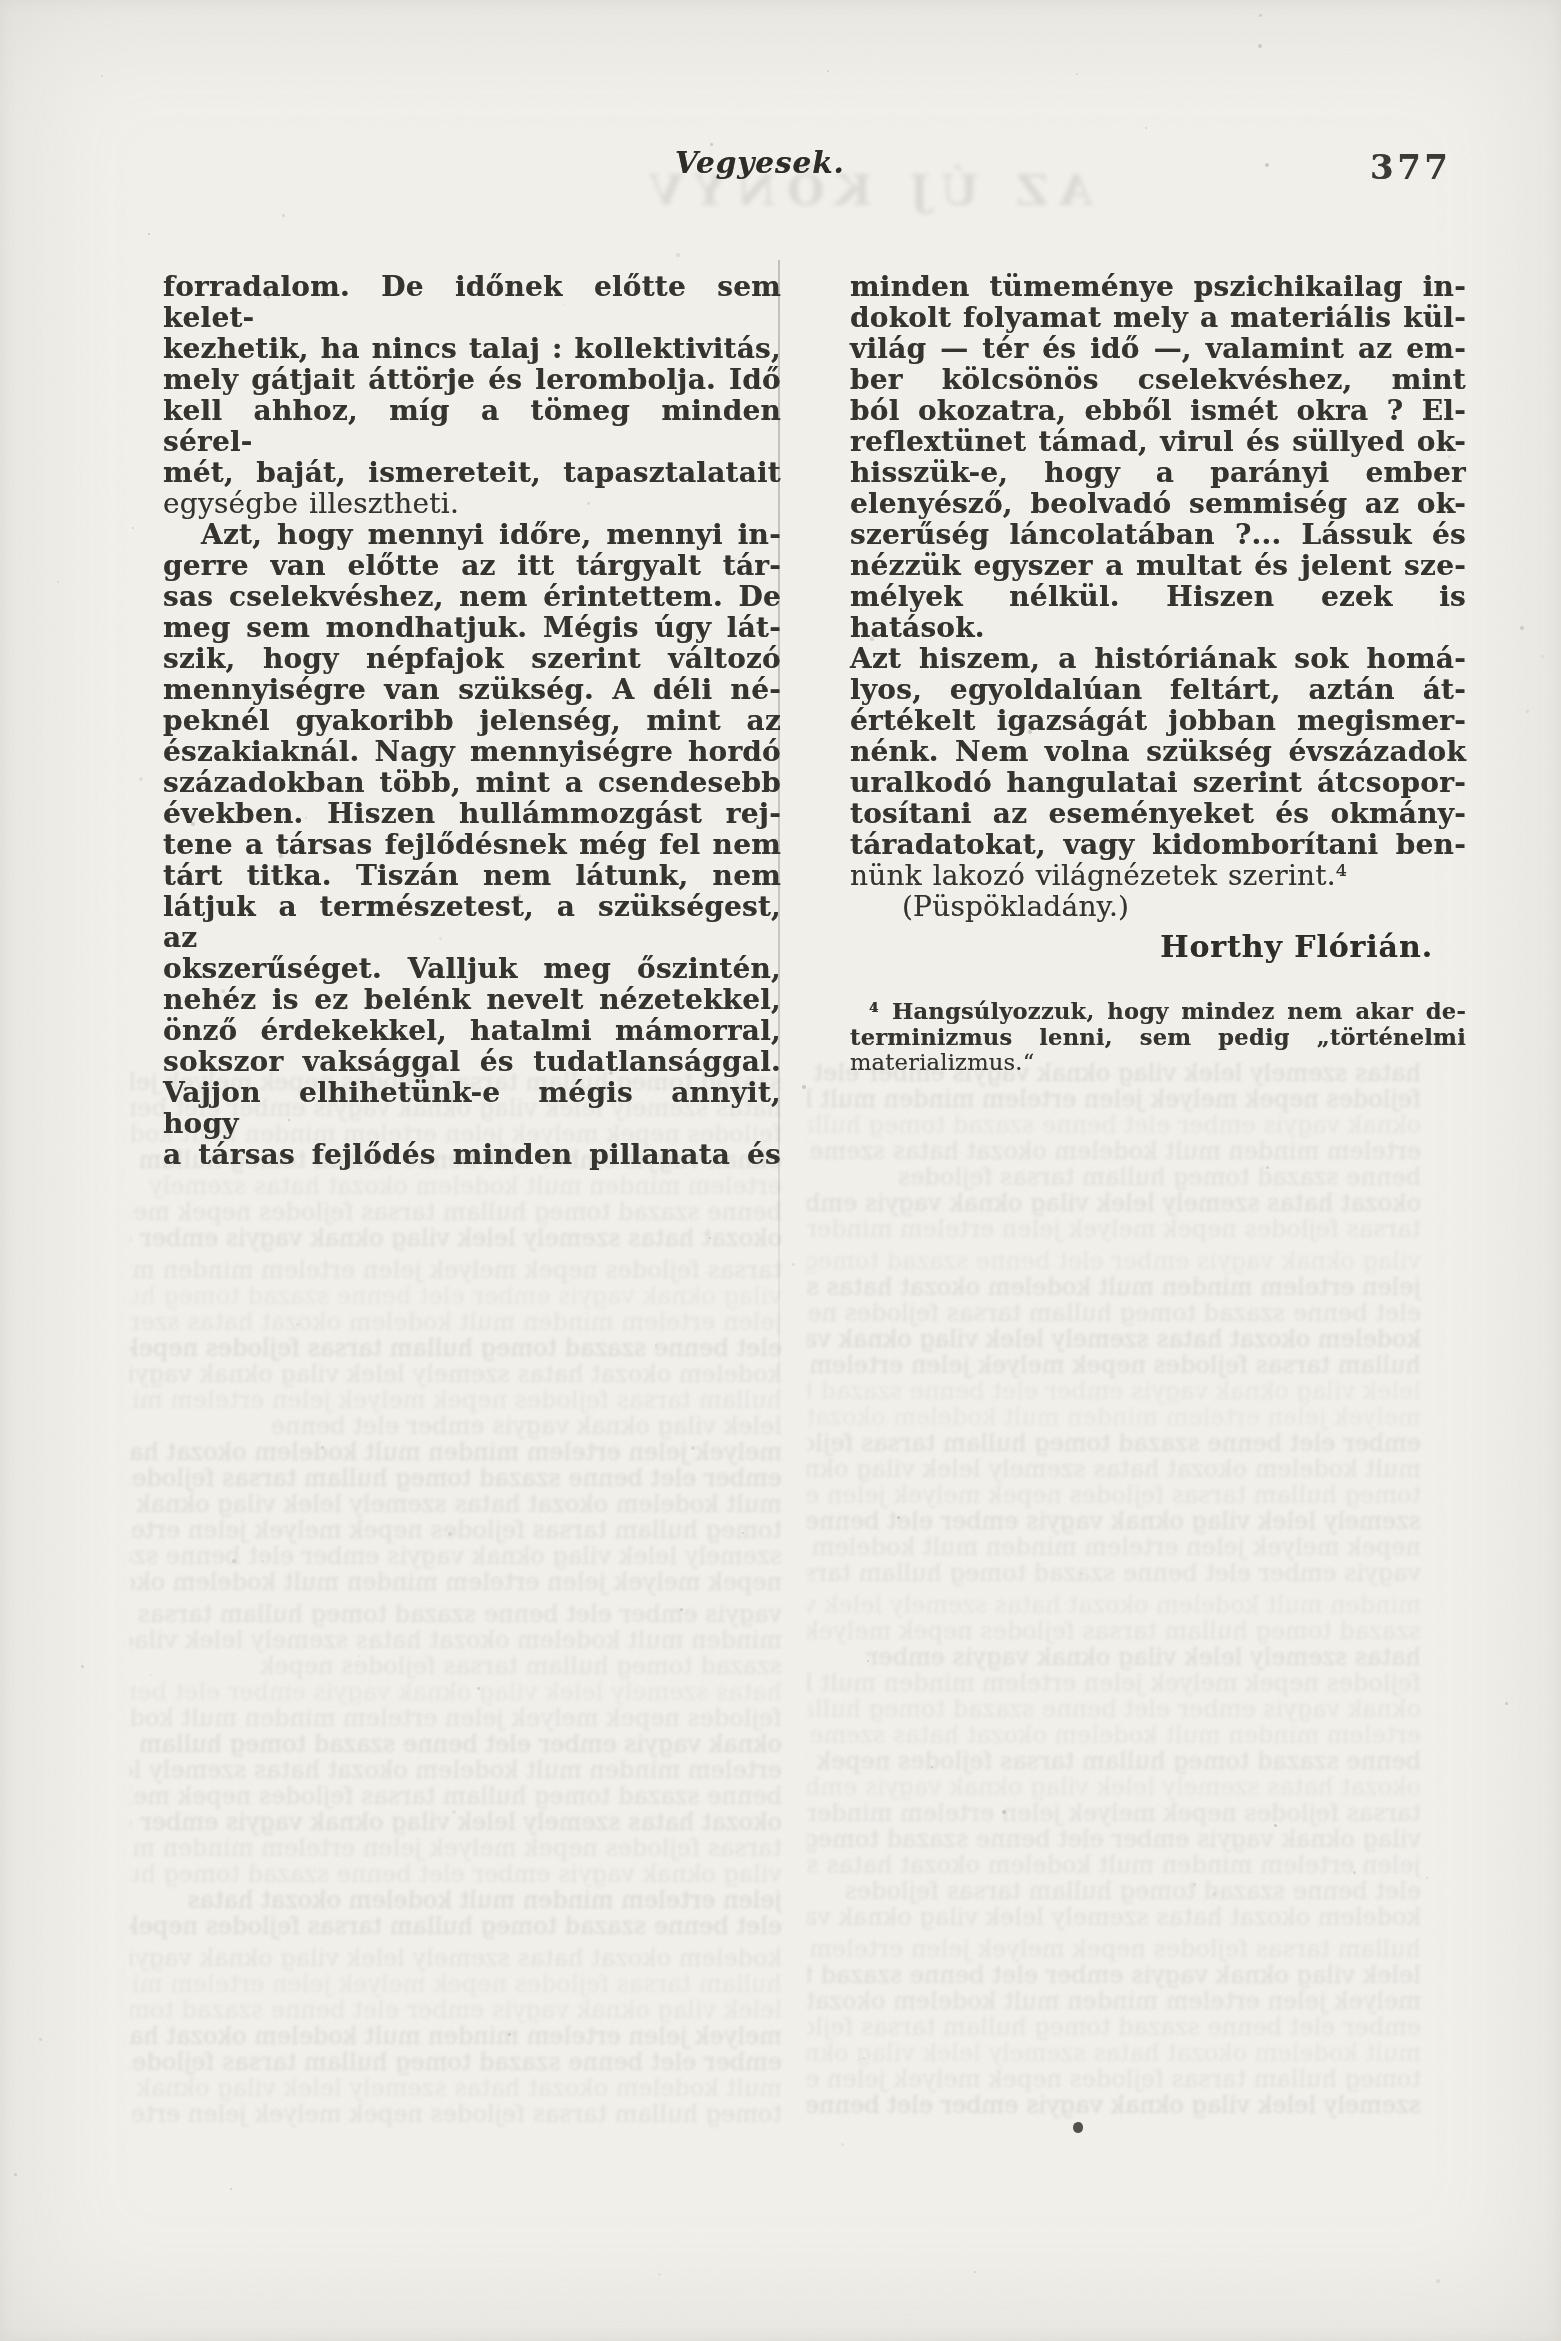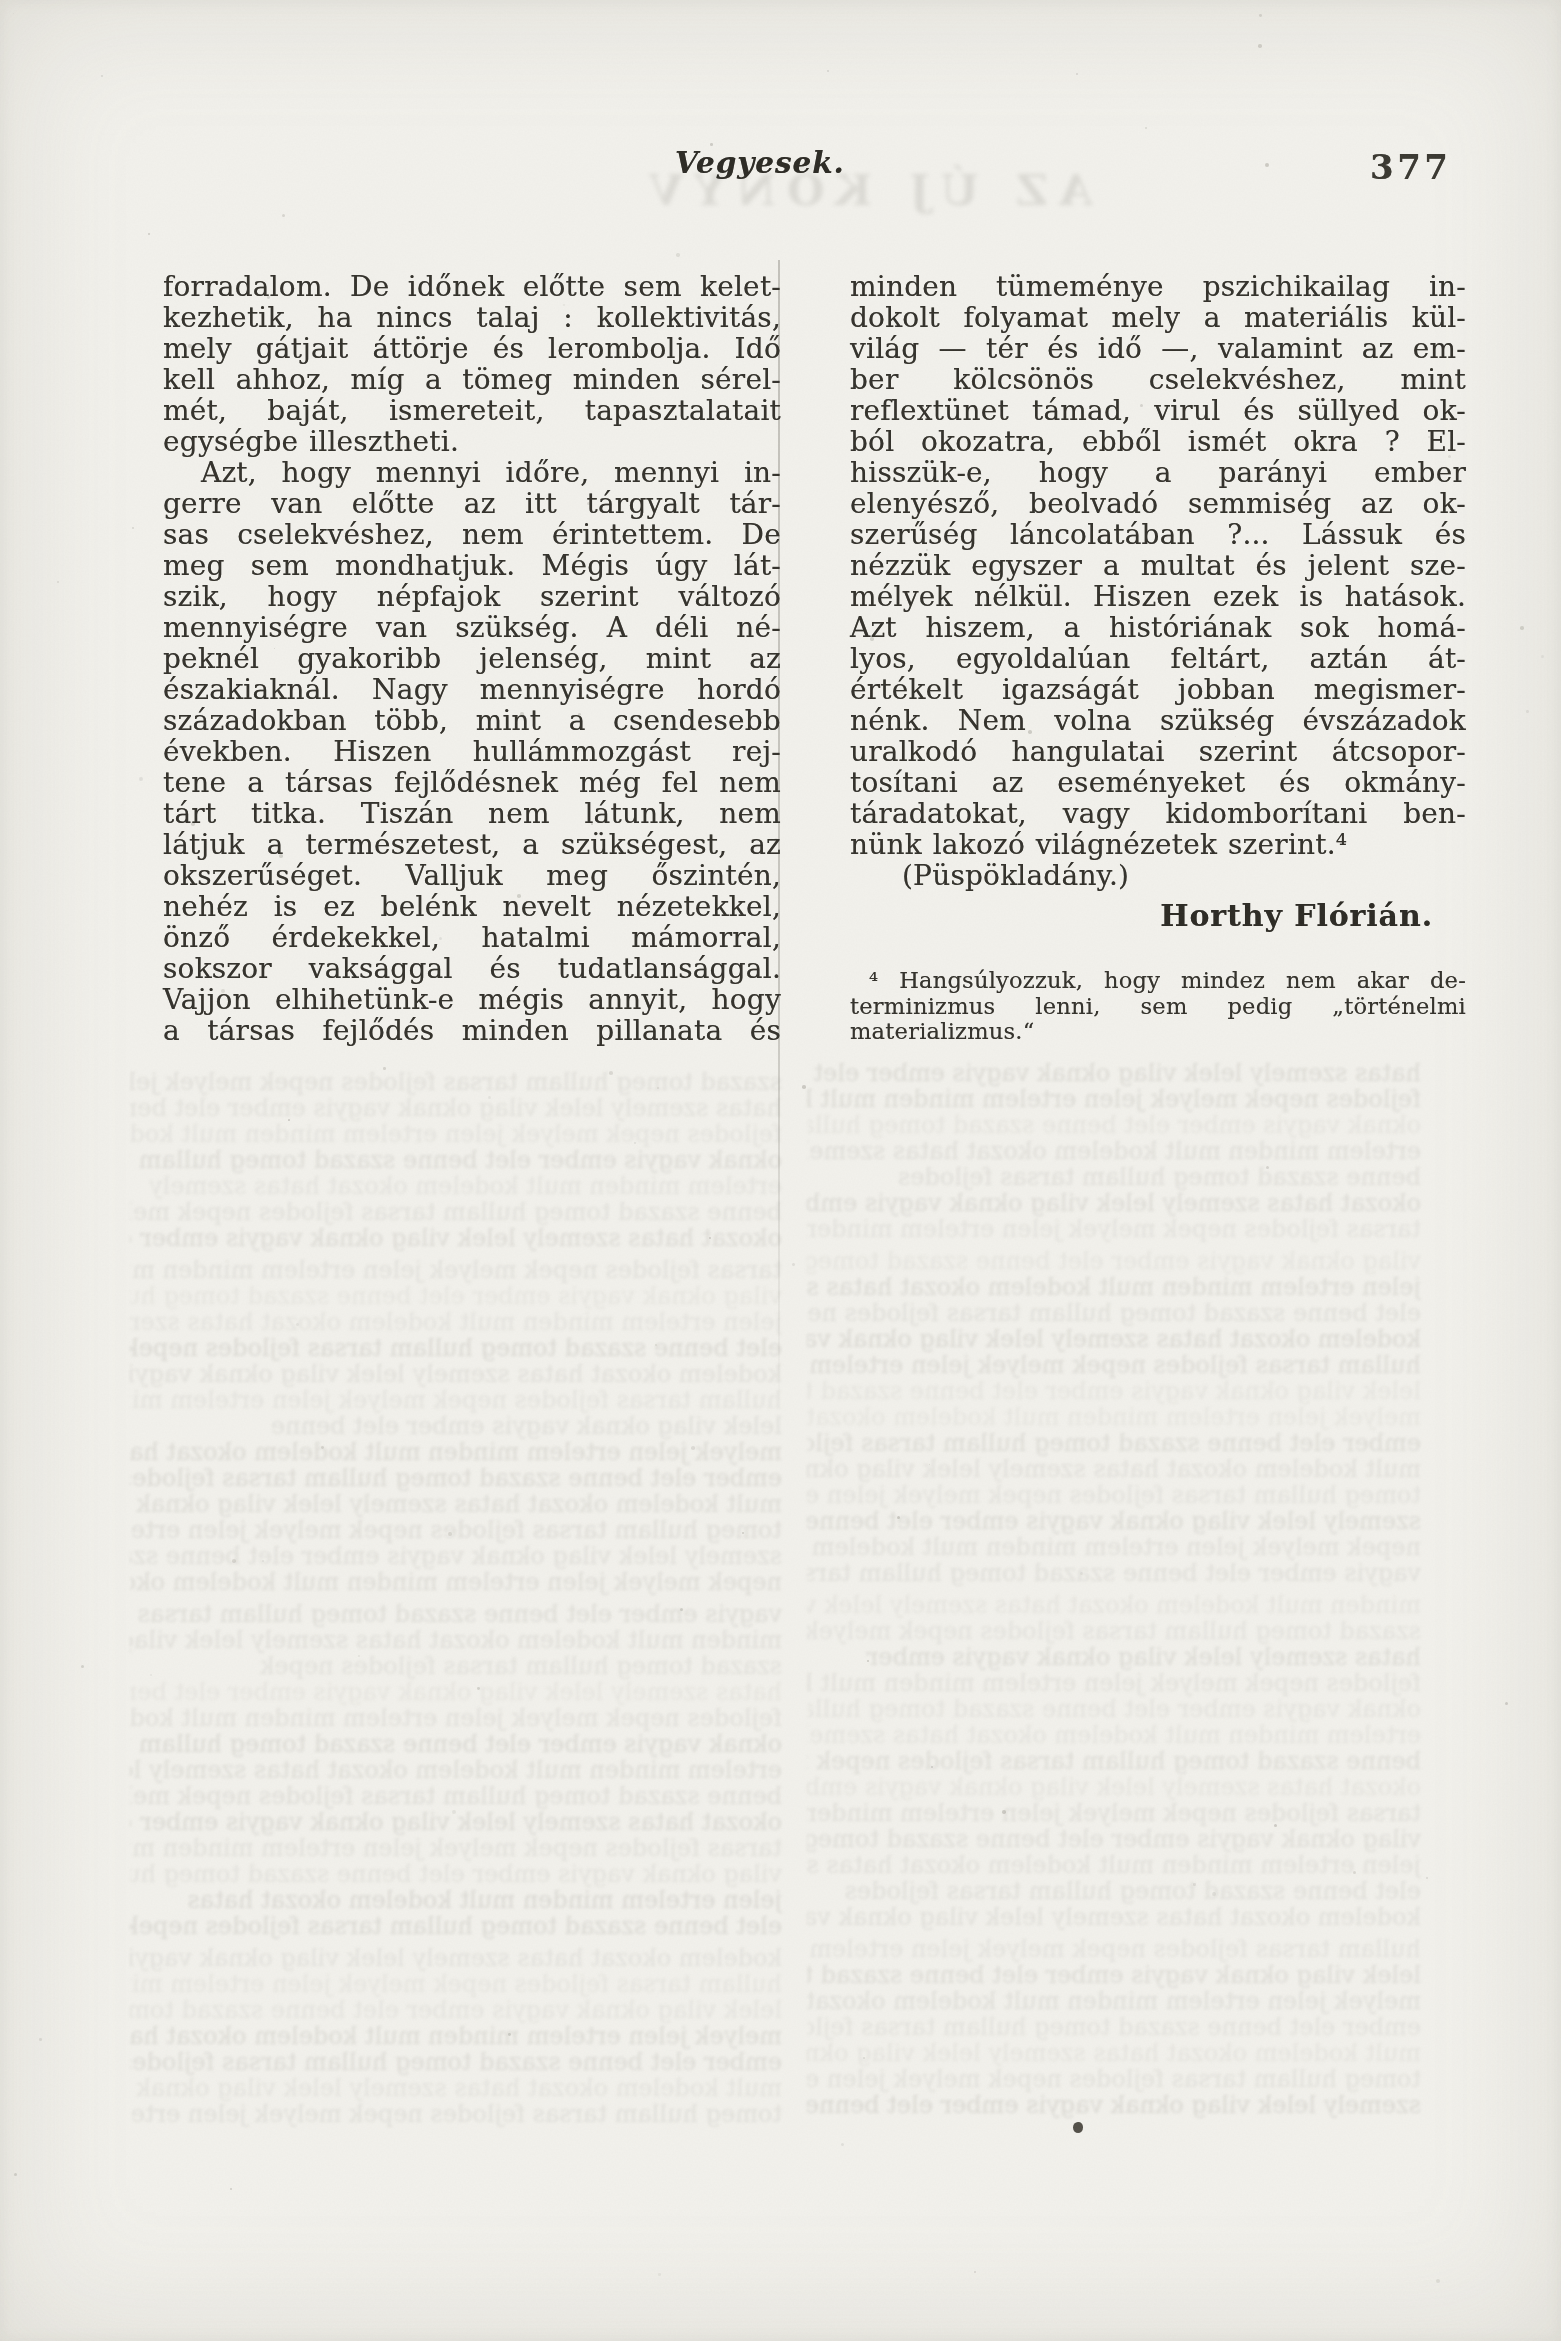--- a/index.html
+++ b/index.html
@@ -32,21 +32,21 @@
   }
   
   .col{position:absolute; top:271px; z-index:3;}
   .col-left{left:163px; width:618px;}
   .col-right{left:850px; width:616px;}
   .line{
     font-size:28px; line-height:31px; letter-spacing:0.2px; word-spacing:1.7px;
     text-align:justify; text-align-last:left;
     color:#33312b; text-shadow:0 0 0.5px rgba(51,49,43,0.55);
   }
-  .line.just{text-align-last:justify;}
+  .line.just{text-align-last:justify;font-weight:bold;}
   .line.ind{padding-left:38px;}
   .line.ind2{padding-left:52px;}
   .signature{
     margin-top:7px; padding-right:33px; text-align:right;
     font-size:30px; font-weight:bold; line-height:35px; letter-spacing:0.9px;
     color:#2c2a24; text-shadow:0 0 0.6px rgba(44,42,36,0.6);
   }
   .footnote{margin-top:35px;}
   .footnote .line{font-size:22.6px; line-height:25.5px; word-spacing:1.3px;}
   .footnote .line.ind{padding-left:19px;}
@@ -108,22 +108,22 @@
         <div class="line just">a társas fejlődés minden pillanata és</div>
       </div>
   </div>
 
   <div class="col col-right">
     <div>
         <div class="line just">minden tümeménye pszichikailag in-</div>
         <div class="line just">dokolt folyamat mely a materiális kül-</div>
         <div class="line just">világ — tér és idő —, valamint az em-</div>
         <div class="line just">ber kölcsönös cselekvéshez, mint</div>
+        <div class="line just">ból okozatra, ebből ismét okra ? El-</div>
         <div class="line just">reflextünet támad, virul és süllyed ok-</div>
-        <div class="line just">ból okozatra, ebből ismét okra ? El-</div>
         <div class="line just">hisszük-e, hogy a parányi ember</div>
         <div class="line just">elenyésző, beolvadó semmiség az ok-</div>
         <div class="line just">szerűség láncolatában ?... Lássuk és</div>
         <div class="line just">nézzük egyszer a multat és jelent sze-</div>
         <div class="line just">mélyek nélkül. Hiszen ezek is hatások.</div>
         <div class="line just">Azt hiszem, a históriának sok homá-</div>
         <div class="line just">lyos, egyoldalúan feltárt, aztán át-</div>
         <div class="line just">értékelt igazságát jobban megismer-</div>
         <div class="line just">nénk. Nem volna szükség évszázadok</div>
         <div class="line just">uralkodó hangulatai szerint átcsopor-</div>

